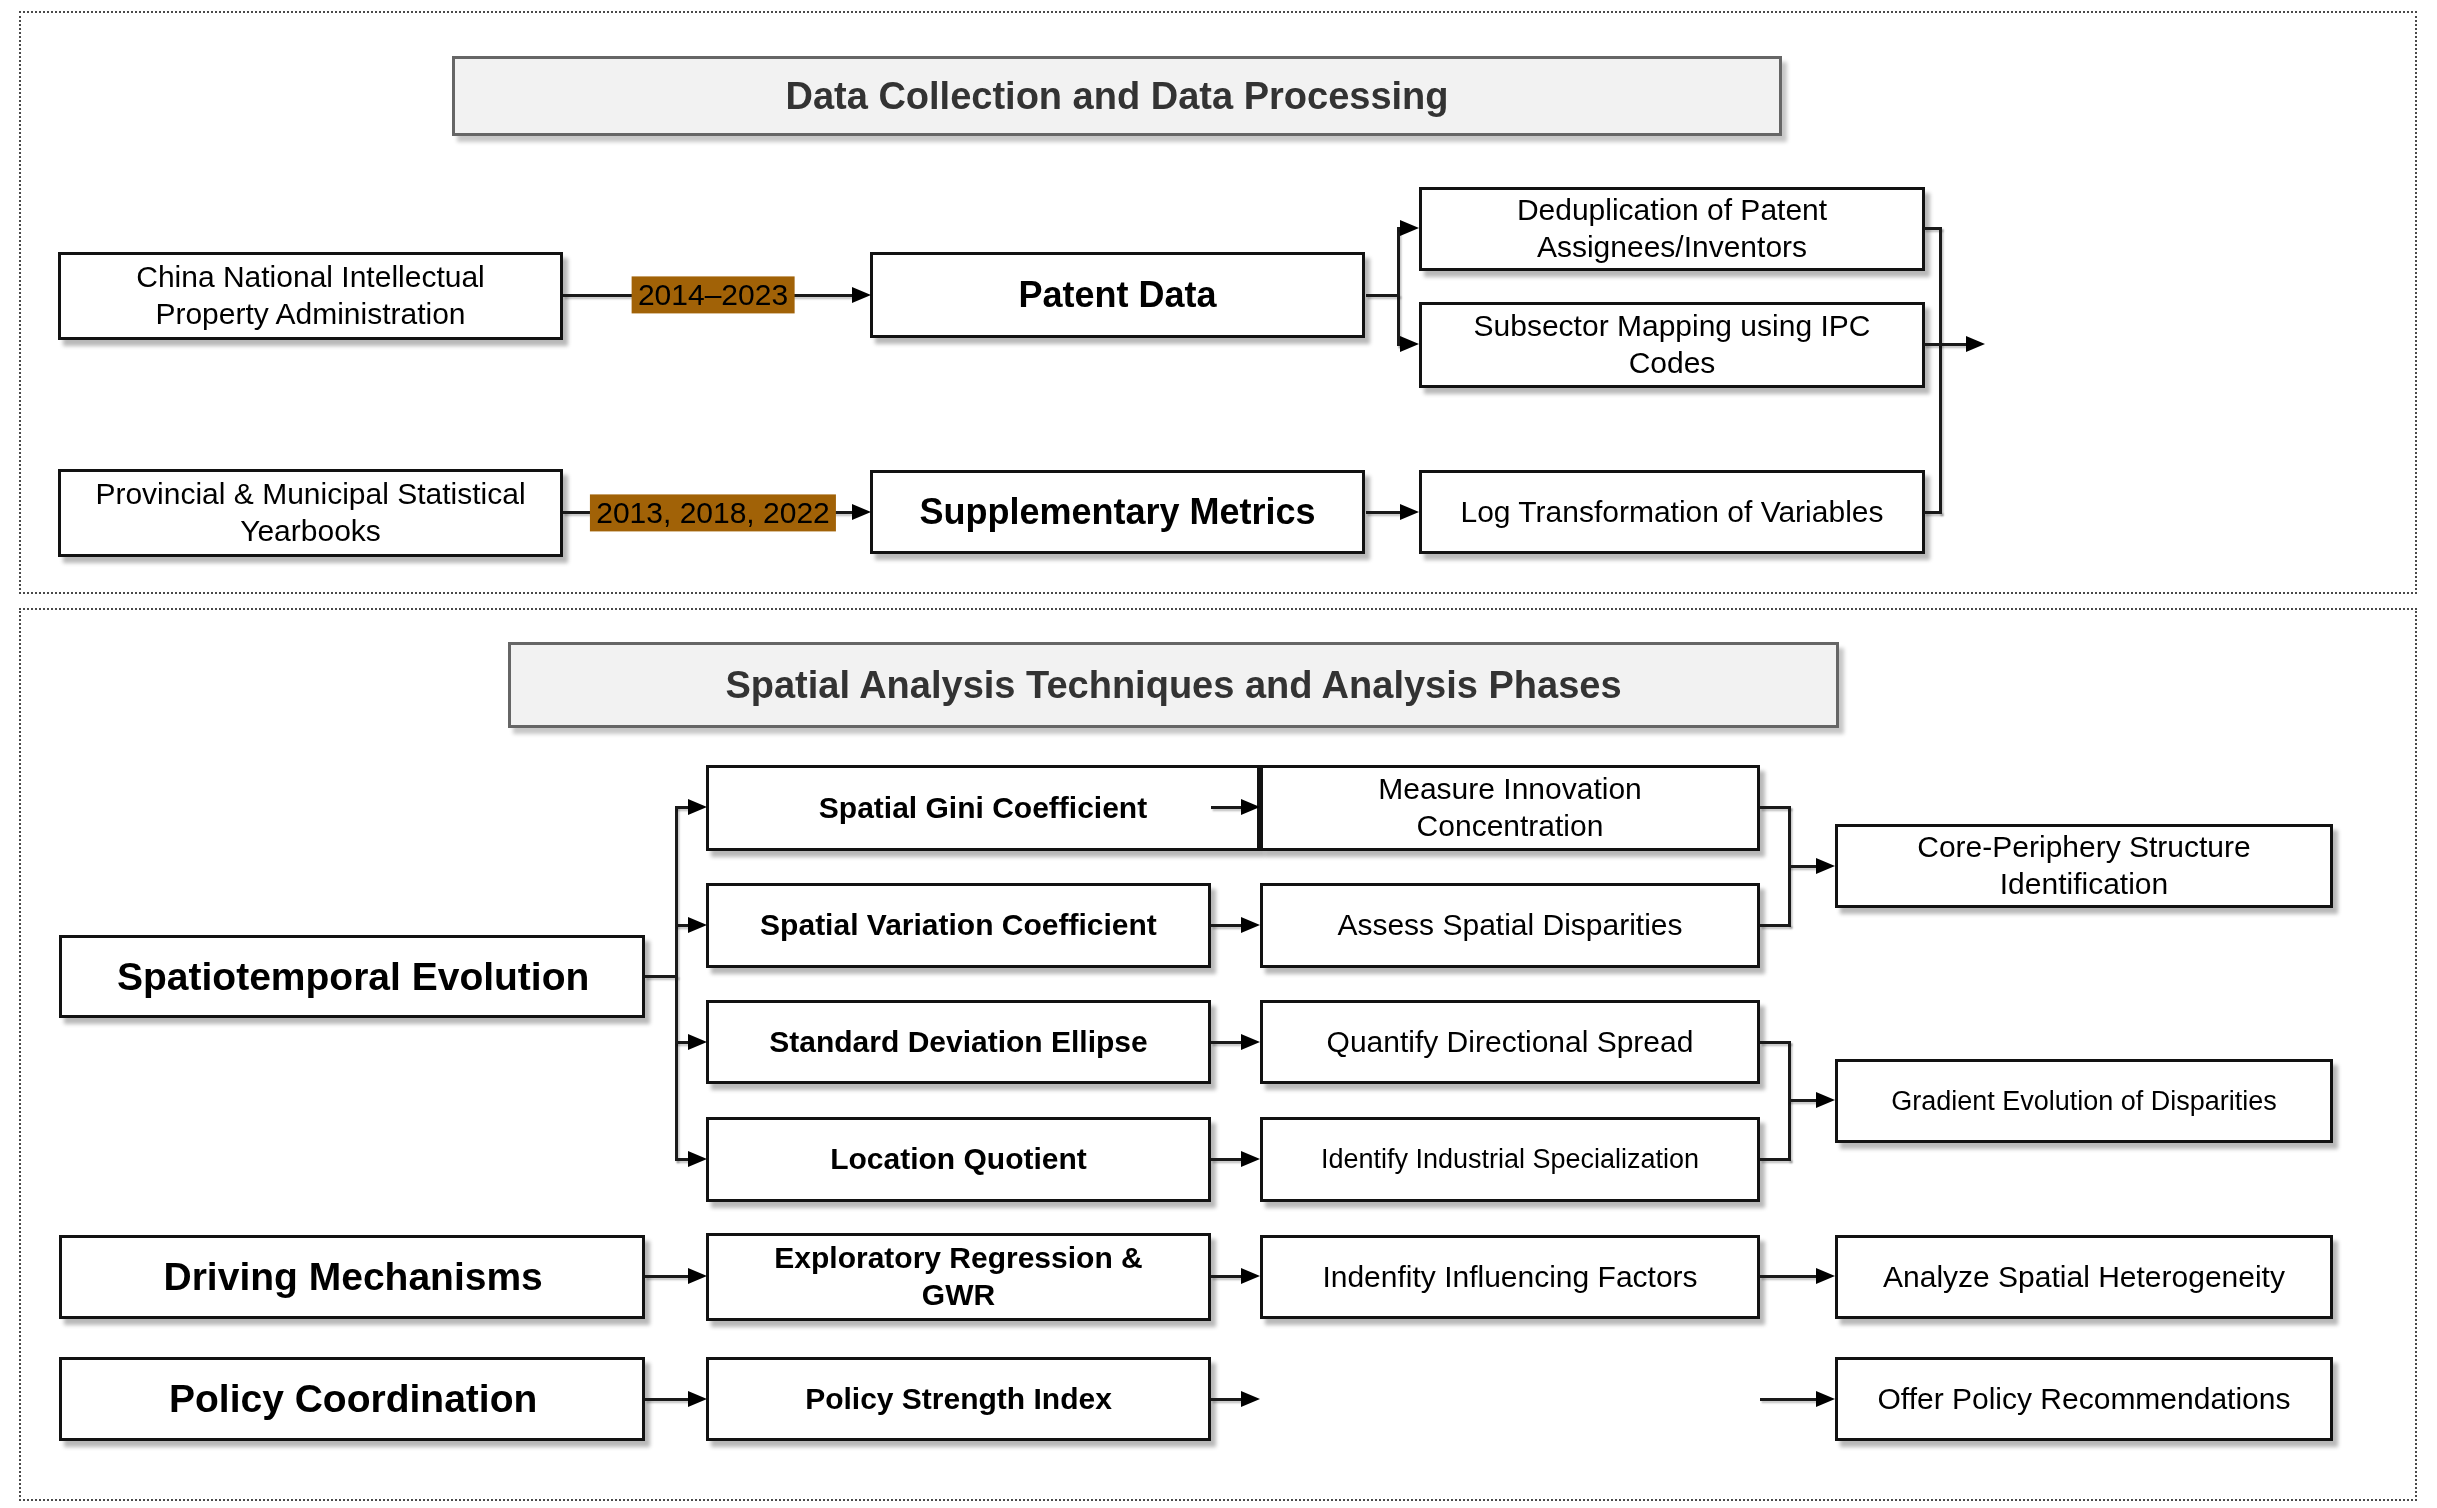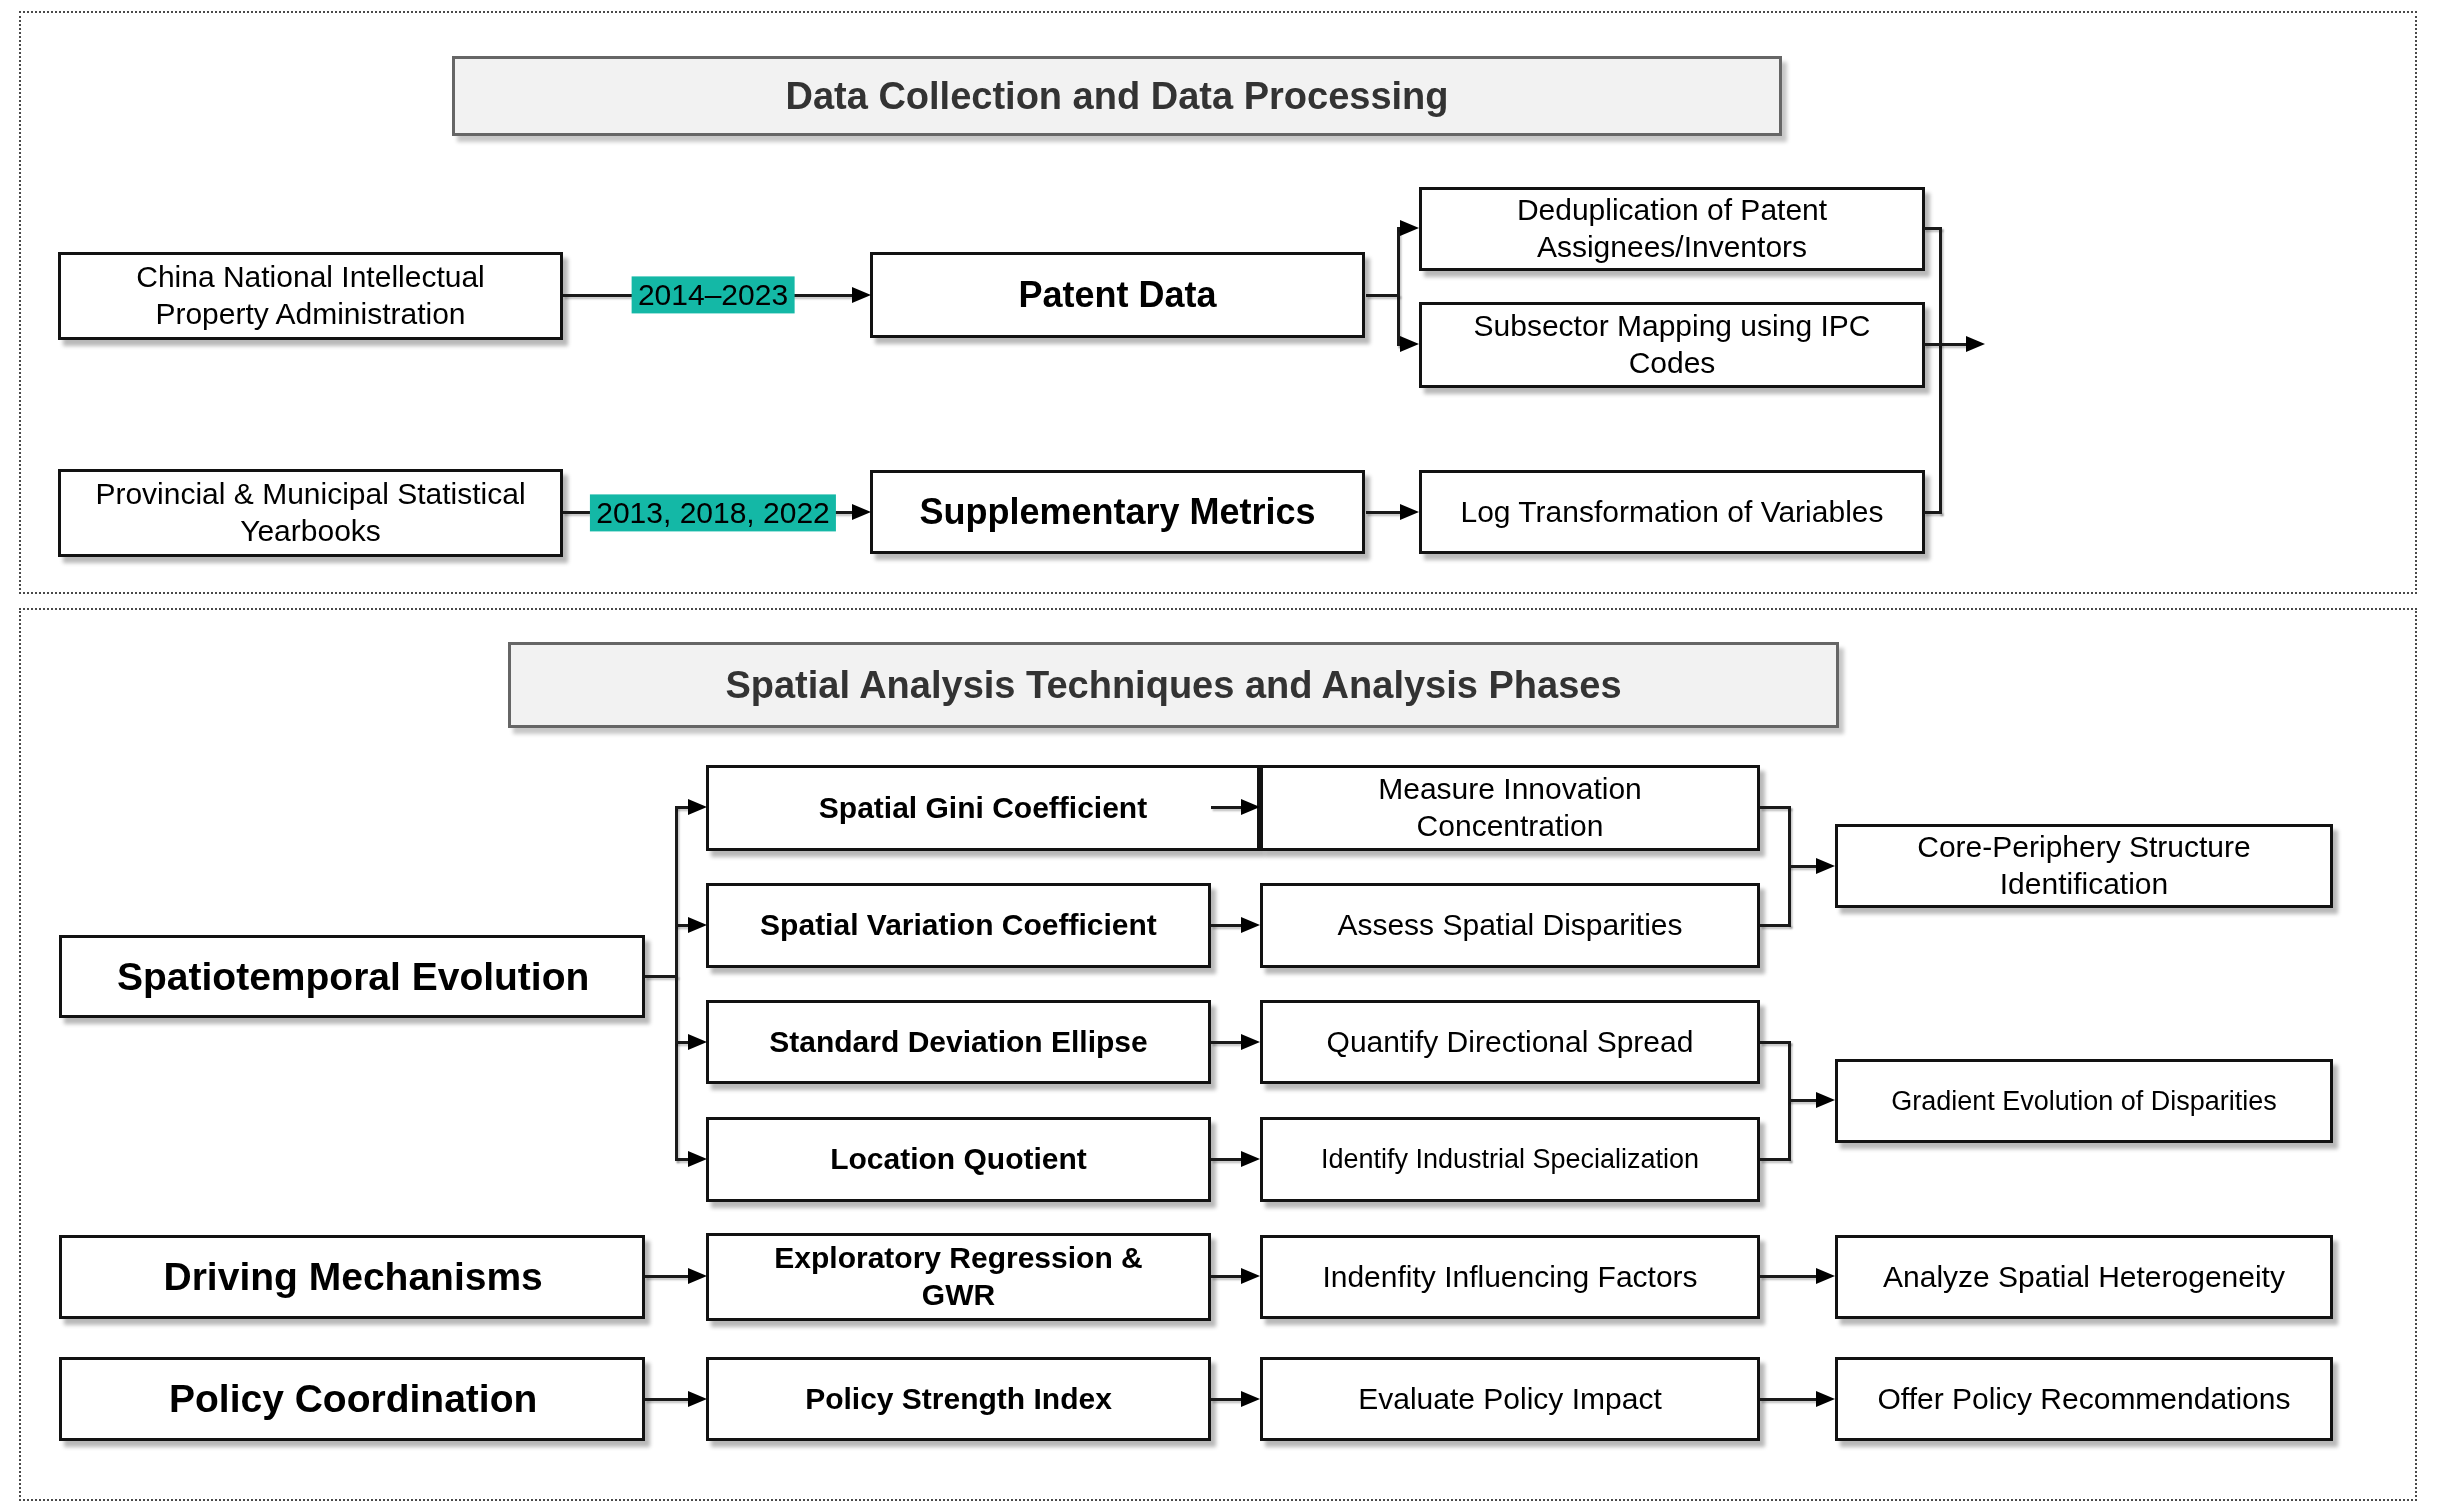--- a/index.html
+++ b/index.html
@@ -15,21 +15,21 @@
   .method{font-weight:bold;font-size:30px;}
   .phase{font-weight:bold;font-size:39px;padding-left:7px;}
   .fs35{font-size:27px;}
   .title-box{position:absolute;background:#f2f2f2;border:3.1px solid #666;box-sizing:border-box;
         display:flex;align-items:center;justify-content:center;text-align:center;
         font-weight:bold;font-size:38px;color:#333;box-shadow:4.7px 5.5px 3.9px rgba(0,0,0,0.22);}
   .h{position:absolute;height:3.1px;background:#1a1a1a;box-shadow:1.6px 2.3px 1.6px rgba(0,0,0,0.22);}
   .v{position:absolute;width:3.1px;background:#1a1a1a;box-shadow:1.6px 2.3px 1.6px rgba(0,0,0,0.22);}
   .ah{position:absolute;width:0;height:0;border-top:8.6px solid transparent;
       border-bottom:8.6px solid transparent;border-left:19px solid #000;}
-  .edge-label{position:absolute;transform:translate(-50%,-50%);background:#14b8a6;
+  .edge-label{position:absolute;transform:translate(-50%,-50%);background:#a16207;
       font-size:30px;color:#000;padding:1.6px 6.3px;white-space:nowrap;}
 </style>
 </head>
 <body>
 
 <div id="canvas">
 
   <div class="container" style="left:19px;top:11px;width:2394px;height:579px;"></div>
 
   <div class="title-box" style="left:452px;top:56px;width:1330px;height:80px;">Data Collection and Data Processing</div>
@@ -92,21 +92,20 @@
   <div class="node method" style="left:706px;top:1233px;width:505px;height:88px;">Exploratory Regression &amp;
 GWR</div>
   <div class="node method" style="left:706px;top:1357px;width:505px;height:84px;">Policy Strength Index</div>
 
   <div class="node" style="left:1260px;top:765px;width:500px;height:86px;">Measure Innovation
 Concentration</div>
   <div class="node" style="left:1260px;top:1000px;width:500px;height:84px;">Quantify Directional Spread</div>
   <div class="node" style="left:1260px;top:883px;width:500px;height:85px;">Assess Spatial Disparities</div>
   <div class="node fs35" style="left:1260px;top:1117px;width:500px;height:85px;">Identify Industrial Specialization</div>
   <div class="node" style="left:1260px;top:1235px;width:500px;height:84px;">Indenfity Influencing Factors</div>
-  <div class="node" style="left:1260px;top:1357px;width:500px;height:84px;">Evaluate Policy Impact</div>
 
   <div class="node" style="left:1835px;top:824px;width:498px;height:84px;">Core-Periphery Structure
 Identification</div>
   <div class="node fs35" style="left:1835px;top:1059px;width:498px;height:84px;">Gradient Evolution of Disparities</div>
   <div class="node" style="left:1835px;top:1235px;width:498px;height:84px;">Analyze Spatial Heterogeneity</div>
   <div class="node" style="left:1835px;top:1357px;width:498px;height:84px;">Offer Policy Recommendations</div>
 
   <div class="h" style="left:645px;top:975px;width:33px;"></div>
   <div class="v" style="left:675px;top:806px;height:355px;"></div>
   <div class="h" style="left:675px;top:806px;width:12.5px;"></div>

